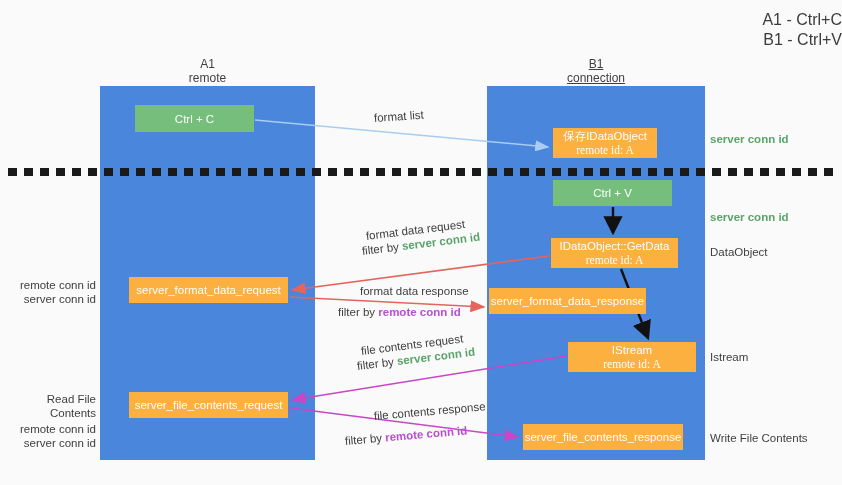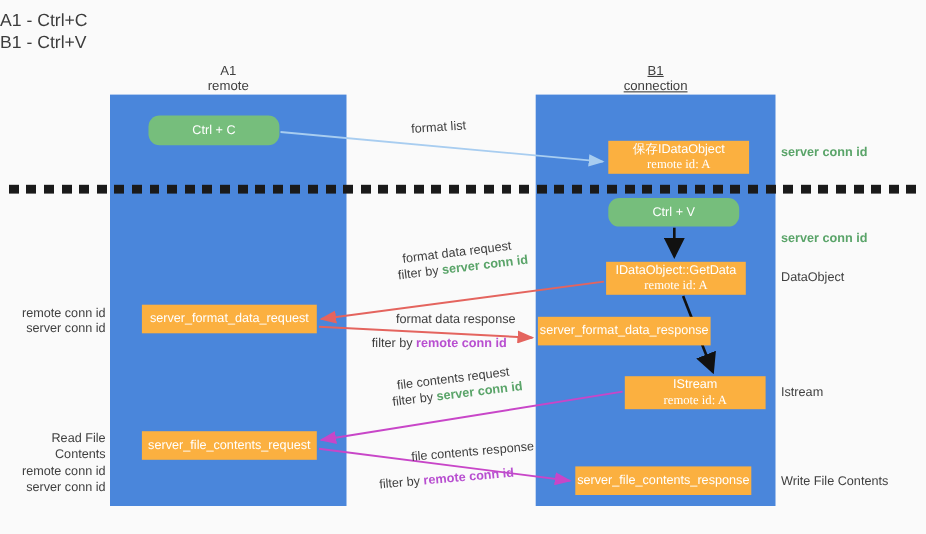--- a/index.html
+++ b/index.html
@@ -10,21 +10,21 @@
     font-family:"Liberation Sans","DejaVu Sans",sans-serif;
     position:relative;
     overflow:hidden;
     color:#404040;
   }
   #stage{position:absolute;left:0;top:0;width:842px;height:485px;}
 
   
   .title{
     position:absolute;left:0;top:10px;width:842px;
-    text-align:left;font-size:16px;line-height:20px;color:#3c3c3c;
+    text-align:right;font-size:16px;line-height:20px;color:#3c3c3c;
   }
 
   
   .lane{
     position:absolute;background:#4a86db;
   }
   .lane-a{left:100px;top:86px;width:215px;height:374px;}
   .lane-b{left:487px;top:86px;width:218px;height:374px;}
 
   .lane-head{
@@ -39,28 +39,28 @@
     position:absolute;left:8px;top:168px;width:826px;height:8px;
     background-image:repeating-linear-gradient(to right,#1a1a1a 0,#1a1a1a 9px,transparent 9px,transparent 16px);
   }
 
   
   .box{
     position:absolute;box-sizing:border-box;
     display:flex;flex-direction:column;align-items:center;justify-content:center;
     color:#ffffff;font-size:11.5px;line-height:14px;text-align:center;
   }
-  .box.green{background:#76be7c;border-radius:10px;}
+  .box.green{background:#76be7c;}
   .box.orange{background:#fbb councils;}
   .box.orange{background:#fbb040;}
   .box .l2{font-size:11.5px;font-family:Liberation Serif, serif;}
 
   
   .b-ctrlc{left:135px;top:105px;width:119px;height:27px;}
-  .b-idataobject{left:553px;top:128px;width:128px;height:30px;align-items:center;}
+  .b-idataobject{left:553px;top:128px;width:104px;height:30px;align-items:center;}
   .b-ctrlv{left:553px;top:180px;width:119px;height:26px;}
   .b-getdata{left:551px;top:238px;width:127px;height:30px;}
   .b-sfdreq{left:129px;top:277px;width:159px;height:26px;}
   .b-sfdresp{left:489px;top:288px;width:157px;height:26px;}
   .b-istream{left:568px;top:342px;width:128px;height:30px;}
   .b-sfcreq{left:129px;top:392px;width:159px;height:26px;}
   .b-sfcresp{left:523px;top:424px;width:160px;height:26px;}
 
   
   .ann{position:absolute;font-size:11.5px;line-height:14px;}

